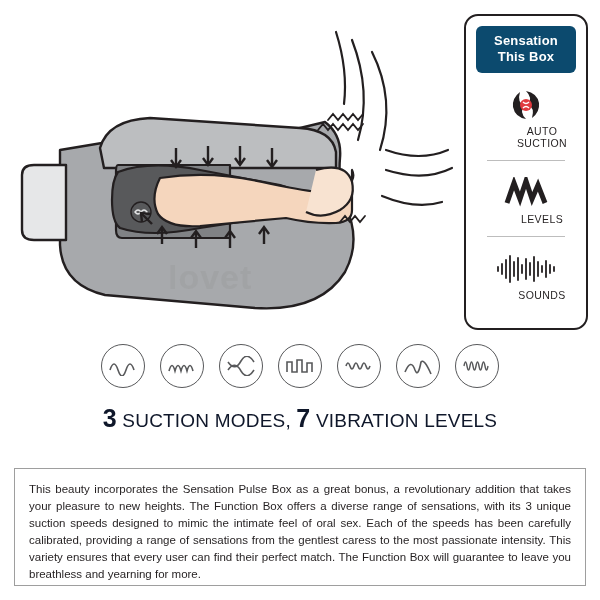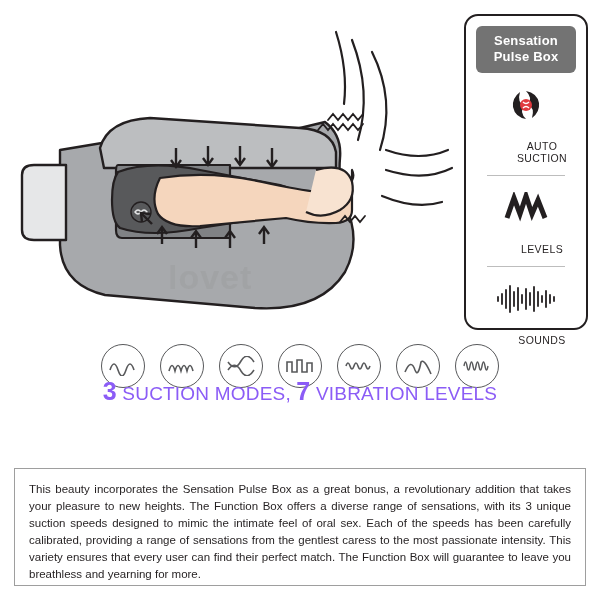--- a/index.html
+++ b/index.html
@@ -51,21 +51,21 @@
     top: 14px;
     width: 124px;
     height: 316px;
     border: 2px solid #231f20;
     border-radius: 14px;
     background: #ffffff;
     box-sizing: border-box;
   }
   .panel-title {
     margin: 10px 10px 0 10px;
-    background: #737373;
+    background: #0c4a6e;
     color: #ffffff;
     border-radius: 6px;
     text-align: center;
     font-size: 13px;
     font-weight: bold;
     line-height: 16px;
     padding: 7px 2px 8px 2px;
     letter-spacing: 0.2px;
   }
   .feature {
@@ -75,21 +75,21 @@
   .feature-icon {
     height: 38px;
     display: flex;
     align-items: center;
     justify-content: center;
   }
   .feature-label {
     font-size: 10.5px;
     line-height: 12px;
     letter-spacing: 0.4px;
-    margin-top: 16px;
+    margin-top: 1px;
     color: #231f20;
     padding-left: 32px;
   }
   .panel-sep {
     width: 78px;
     height: 1px;
     background: #bdbdbd;
     margin: 11px auto 0 auto;
   }
 
@@ -111,24 +111,24 @@
     display: flex;
     align-items: center;
     justify-content: center;
     box-sizing: border-box;
   }
 
   
   .headline {
     position: absolute;
     left: 0;
-    top: 378px;
+    top: 405px;
     width: 600px;
     text-align: center;
-    color: #8b5cf6;
+    color: #0f172a;
   }
   .headline .l1, .headline .l2 {
     font-size: 19px;
     letter-spacing: 0.2px;
     line-height: 26px;
     white-space: nowrap;
   }
   .headline .big {
     font-size: 25px;
     font-weight: bold;
@@ -222,21 +222,21 @@
       </g>
     </svg>
     <div class="watermark">
       <span>lovet</span>
     </div>
   </div>
 
   <div class="panel">
     <div class="panel-title">
       <div>Sensation</div>
-      <div>Pulse Box</div>
+      <div>This Box</div>
     </div>
 
     <div class="feature">
       <div class="feature-icon">
         <svg width="34" height="34" viewBox="0 0 34 34">
           <path d="M17 3 Q28 5 30 15 Q31 24 23 30 Q26 20 19 16 Q24 10 17 3 Z" fill="#231f20"></path>
           <path d="M17 31 Q6 29 4 19 Q3 10 11 4 Q8 14 15 18 Q10 24 17 31 Z" fill="#231f20"></path>
           <circle cx="17" cy="17" r="6" fill="#e03a3e"></circle>
           <path d="M14 14 q3 3 6 0 M14 20 q3 -3 6 0" stroke="#ffffff" stroke-width="1.4" fill="none"></path>
         </svg>

